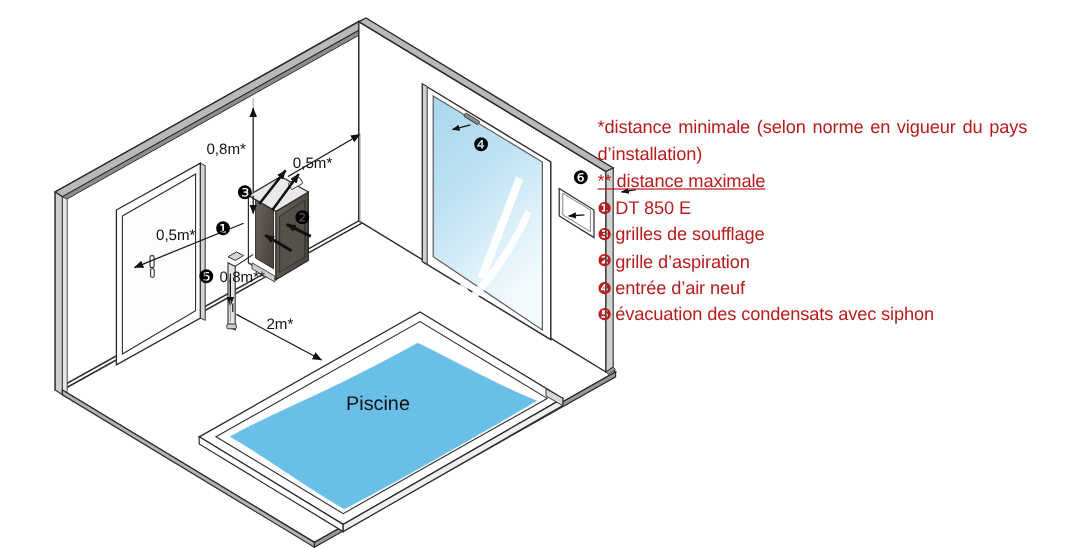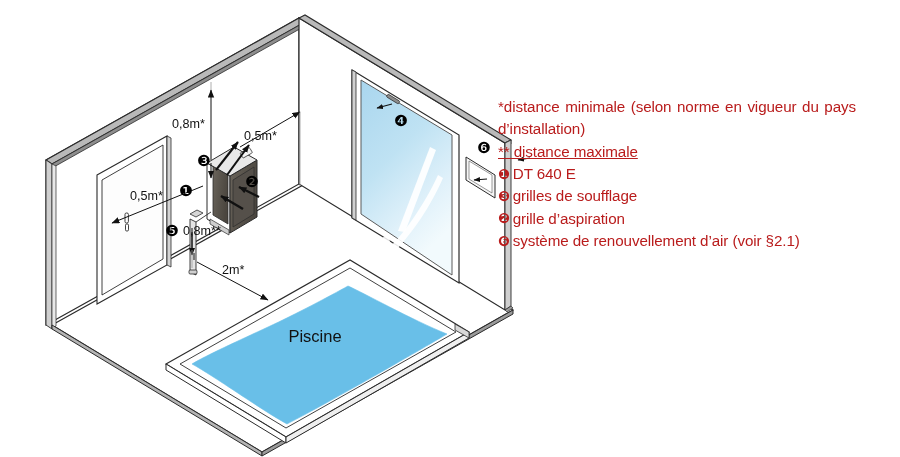--- a/index.html
+++ b/index.html
@@ -216,26 +216,29 @@
         <text x="477" y="153">❻</text>
       </g>
     </svg>
   </div>
 
   <div id="legend">
     <p class="lg-para">*distance minimale (selon norme en vigueur du pays d’installation)</p>
     <p class="lg-para nj">** distance maximale</p>
 
     <p class="lg-item">
-      <span class="bullet">❶</span><span class="lbl">DT 640 E</span>
+      <span class="bullet">❶</span><span class="lbl">DT 850 E</span>
     </p>
     <p class="lg-item">
       <span class="bullet">❸</span><span class="lbl">grilles de soufflage</span>
     </p>
     <p class="lg-item">
       <span class="bullet">❷</span><span class="lbl">grille d’aspiration</span>
     </p>
-    <p class="lg-item wrap">
-      <span class="bullet">❻</span><span class="lbl">système de renouvellement d’air (voir §2.1)</span>
+    <p class="lg-item">
+      <span class="bullet">❹</span><span class="lbl">entrée d’air neuf</span>
+    </p>
+    <p class="lg-item">
+      <span class="bullet">❺</span><span class="lbl">évacuation des condensats avec siphon</span>
     </p>
   </div>
 
 </div>
 
 </body></html>

